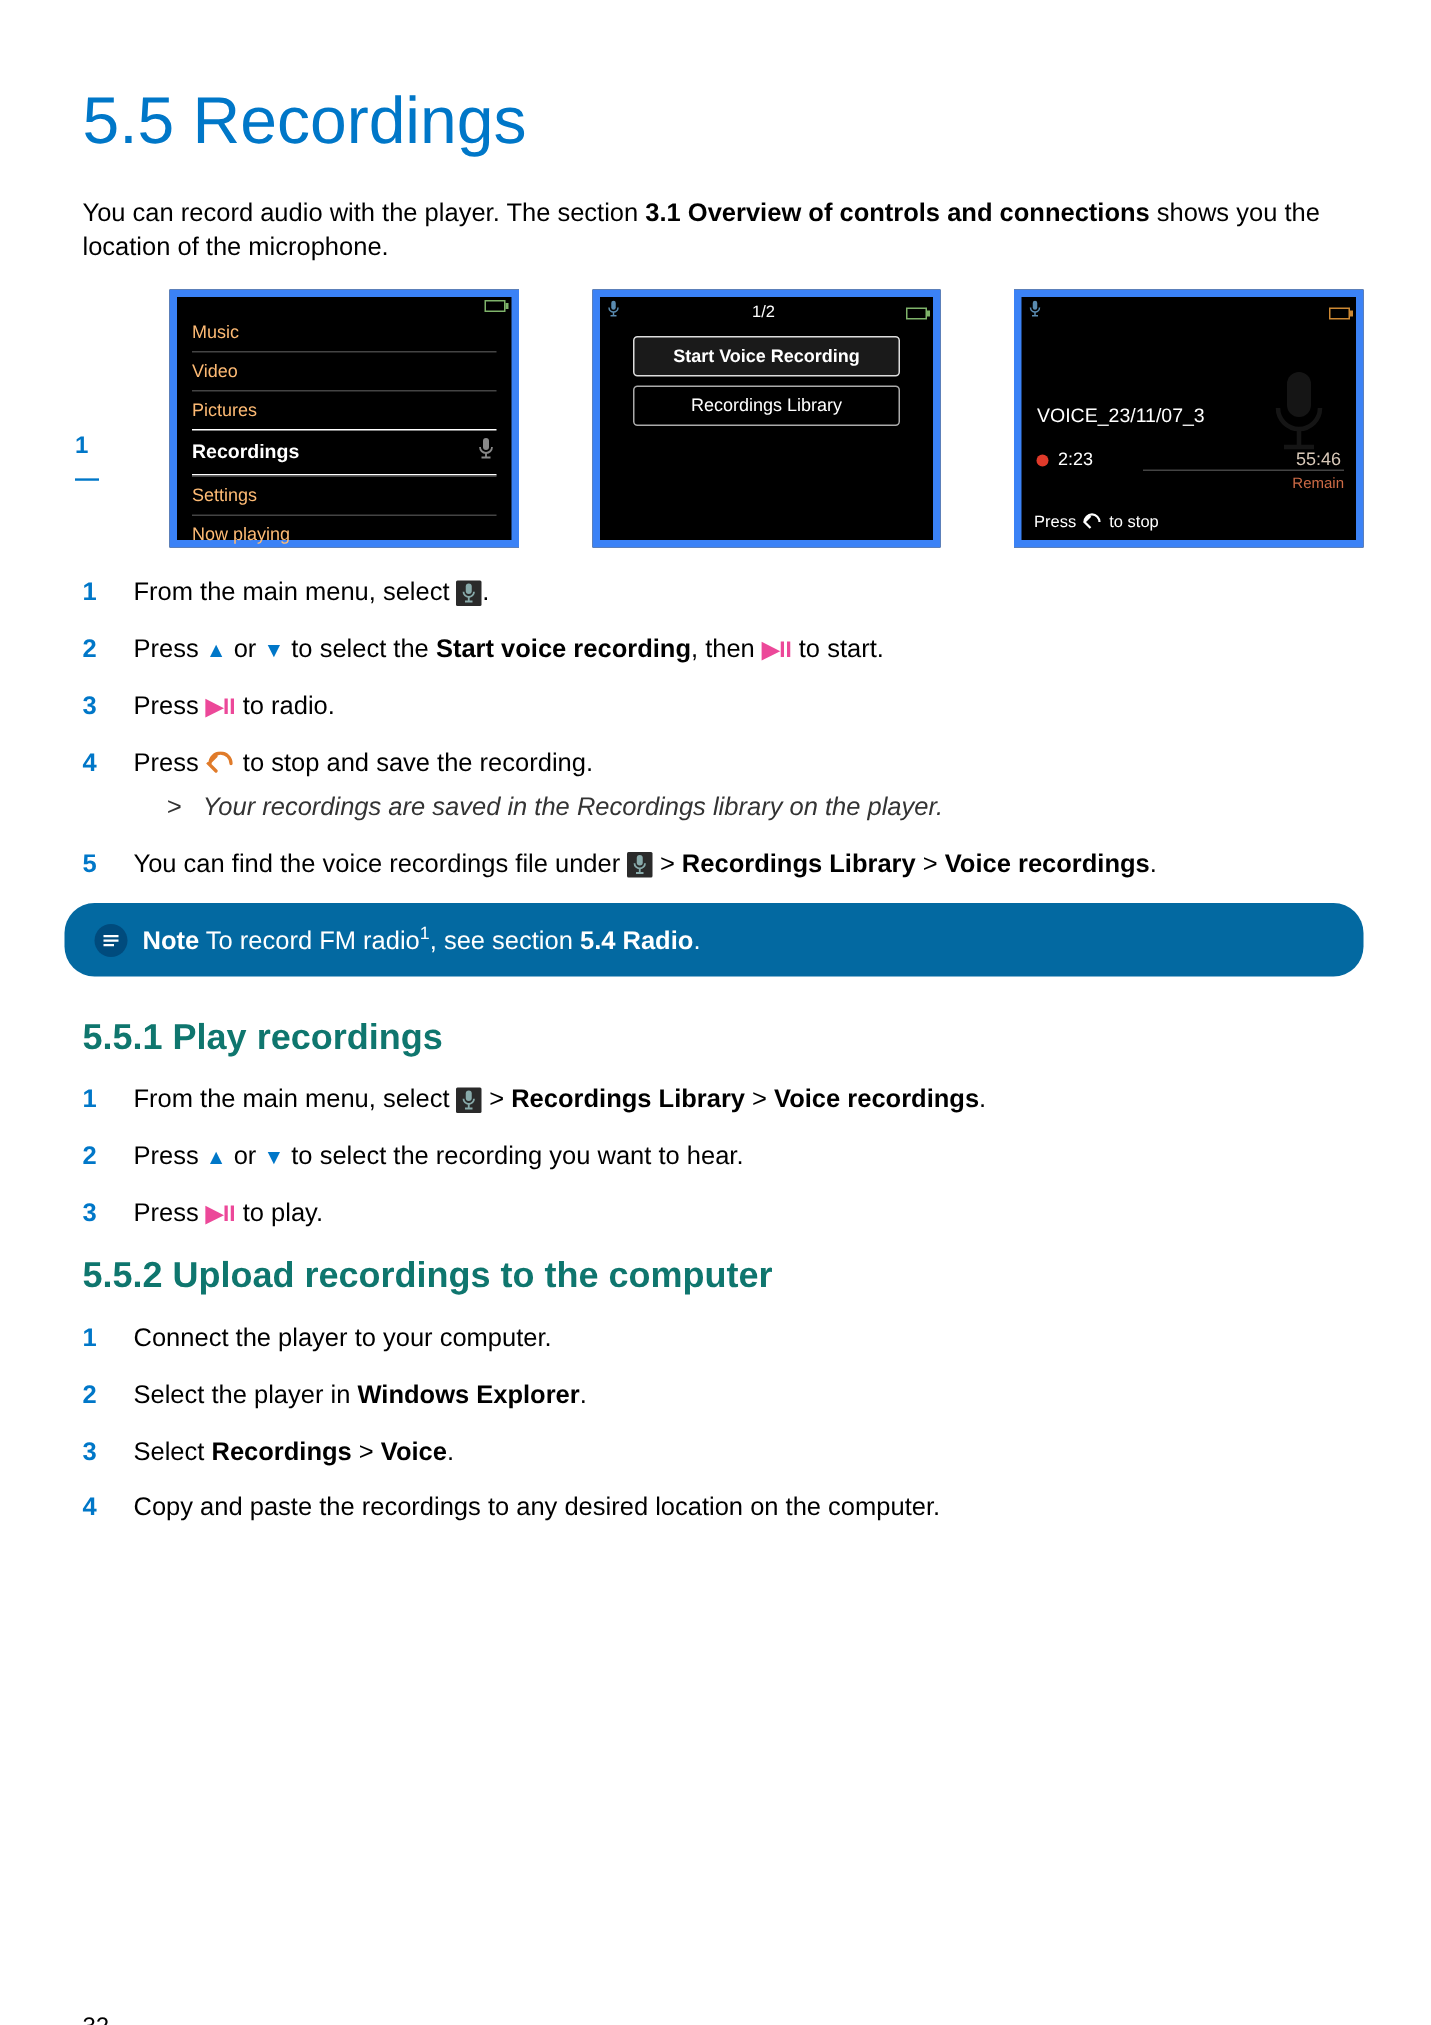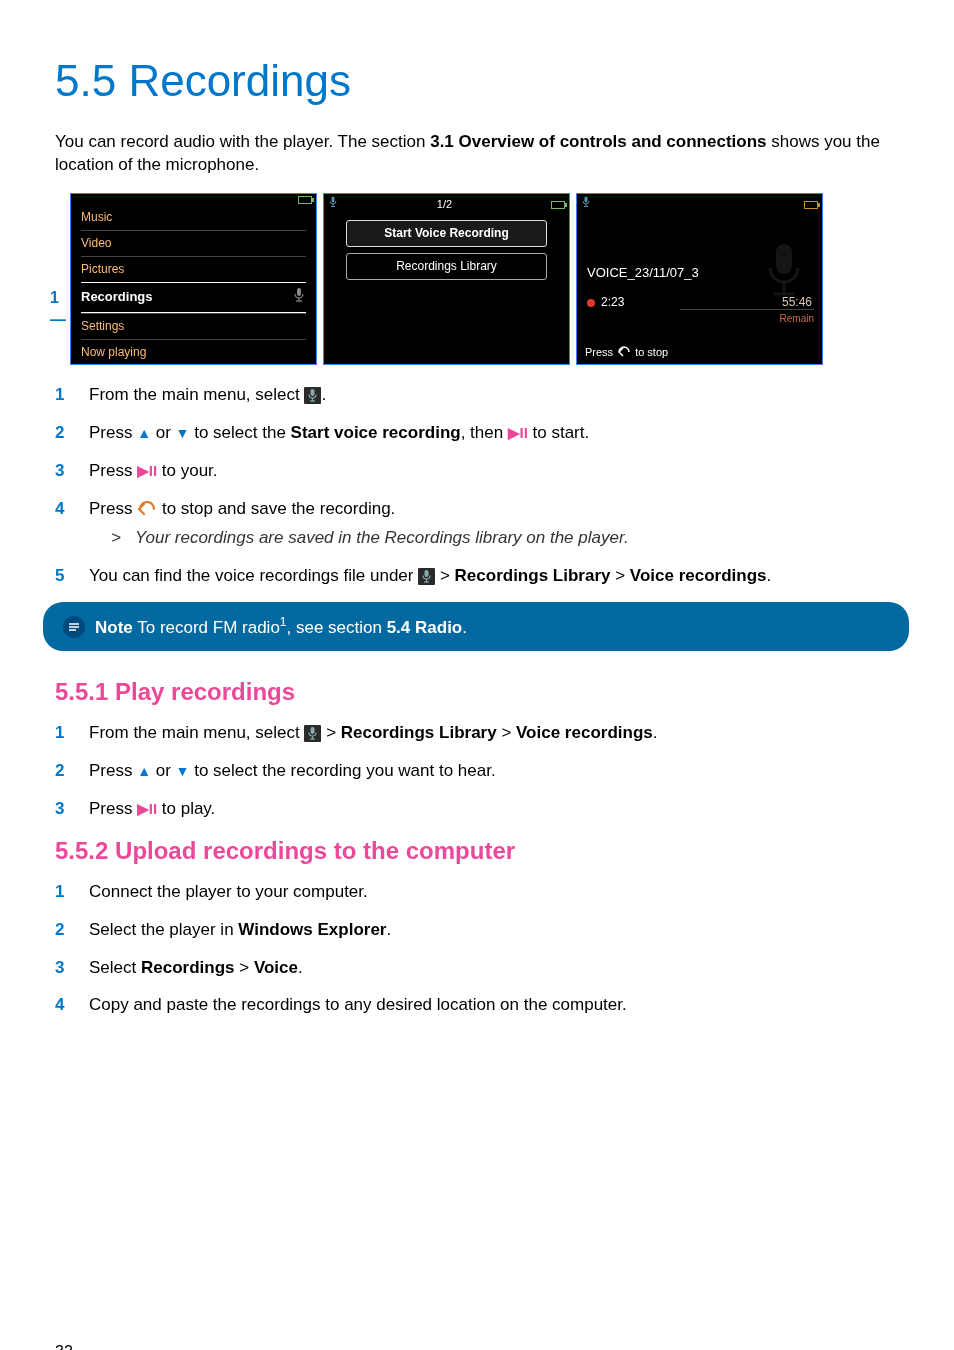--- a/index.html
+++ b/index.html
@@ -35,21 +35,22 @@
     font-size:16px;
     padding-top:60px;
   }
   .screen {
     background:#000;
     color:#fff;
     width:247px;
     height:172px;
     font-size:12px;
     position:relative;
-    border:1px solid #3b82f6;
+    border:5px solid #3b82f6;
+    margin-left:43px;
   }
   .topbar { display:flex; justify-content:space-between; align-items:center; padding:2px 4px 1px; }
   .micglyph { color:#6fa8d6; font-size:12px; }
   .batt {
     width:14px; height:8px; border:1px solid #7fb36a; display:inline-block; position:relative;
   }
   .batt::after{content:"";position:absolute;right:-3px;top:1px;width:2px;height:4px;background:#7fb36a;}
   .batt-red { border-color:#c83; }
   .batt-red::after{background:#c83;}
   .menu-list { padding: 0 10px; }
@@ -124,21 +125,21 @@
     margin:12px 0 24px -12px;
     display:flex;
     align-items:center;
     gap:10px;
   }
   .note-icon{
     width:22px;height:22px;border-radius:50%;background:#004b7d;
     display:flex;align-items:center;justify-content:center;
   }
   h2 {
-    color:#ec4899;
+    color:#0f766e;
     font-size:24px;
     font-weight:bold;
     margin:6px 0 12px;
   }
   sup{font-size:0.7em;}
 </style>
 </head>
 <body>
 
 <h1>5.5  Recordings</h1>
@@ -249,21 +250,21 @@
   </li>
   <li>
       <span class="num">2</span>
     <span class="body">
       <span>Press </span><span class="tri-up">▲</span><span> or </span><span class="tri-down">▼</span><span> to select the </span><b>Start voice recording</b><span>, then </span><span class="playpause">▶II</span><span> to start.</span>
     </span>
   </li>
   <li>
       <span class="num">3</span>
     <span class="body">
-      <span>Press </span><span class="playpause">▶II</span><span> to your.</span>
+      <span>Press </span><span class="playpause">▶II</span><span> to radio.</span>
     </span>
   </li>
   <li>
       <span class="num">4</span>
     <span class="body">
       <span>Press </span><span class="backarrow"><svg width="20" height="16" viewBox="0 0 20 16" style="vertical-align:middle">
             <path d="M7 3 L2 8 L7 13 M3 8 A6 6 0 0 1 17 8" fill="none" stroke="#e07b2a" stroke-width="2.2" stroke-linecap="round"></path>
           </svg></span><span> to stop and save the recording.</span>
       <div class="sub"><i>&gt;&nbsp;&nbsp;&nbsp;<span>Your recordings are saved in the Recordings library on the player.</span></i></div>
     </span>

